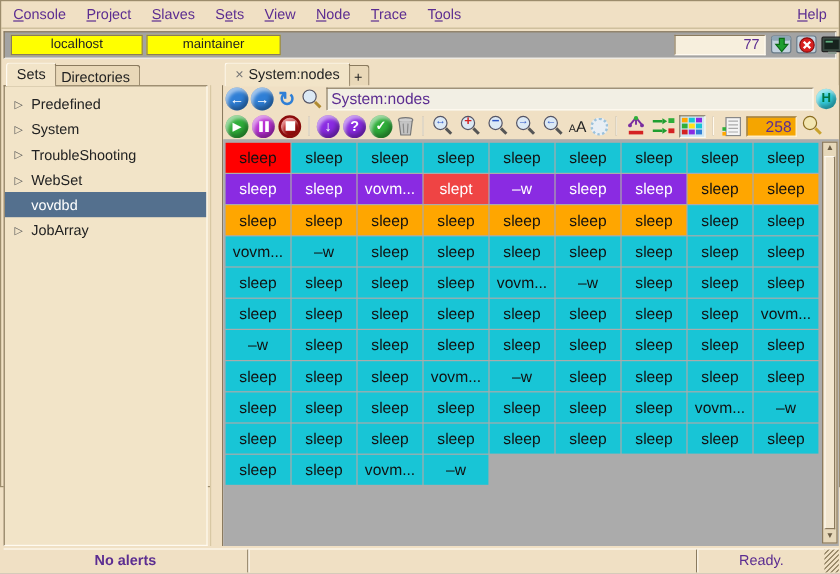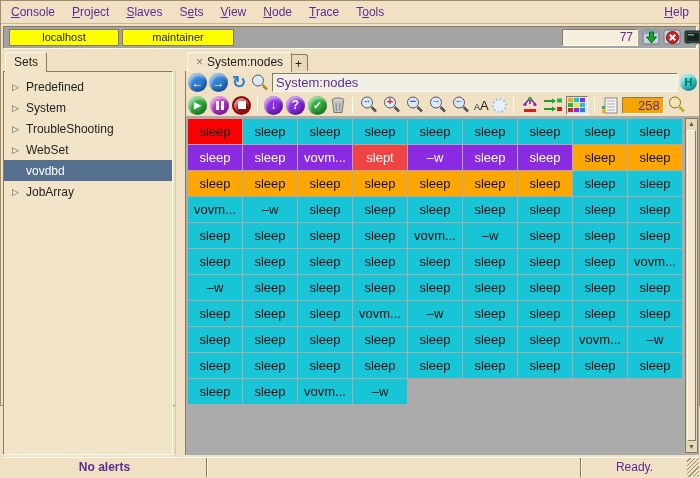--- a/index.html
+++ b/index.html
@@ -130,20 +130,21 @@
         <rect x="1" y="3" width="16" height="12" rx="1" fill="#3a4a42" stroke="#222"></rect>
         <rect x="3" y="5" width="12" height="8" fill="#16231d"></rect>
         <rect x="4" y="6" width="6" height="1.5" fill="#5fae7f"></rect>
         <rect x="6" y="15" width="7" height="2" fill="#8a9a90"></rect>
       </svg>
     </div>
   </div>
 
   <div class="tabsrow">
     <div class="tab active" style="left:4px;"><span>Sets</span></div>
+    <div class="tab" style="left:41px;"><span>Directories</span></div>
     <div class="tab active" style="left:186px;"><span class="tab-close">×</span><span>System:nodes</span></div>
     <div class="tab" style="left:285px; width:22px; text-align:center;"><span>+</span></div>
   </div>
 
   <div class="leftpanel">
     <div class="tree">
       <div class="tree-item">
           <span class="tree-arrow">▷</span>
           <span>Predefined</span>
         </div>

